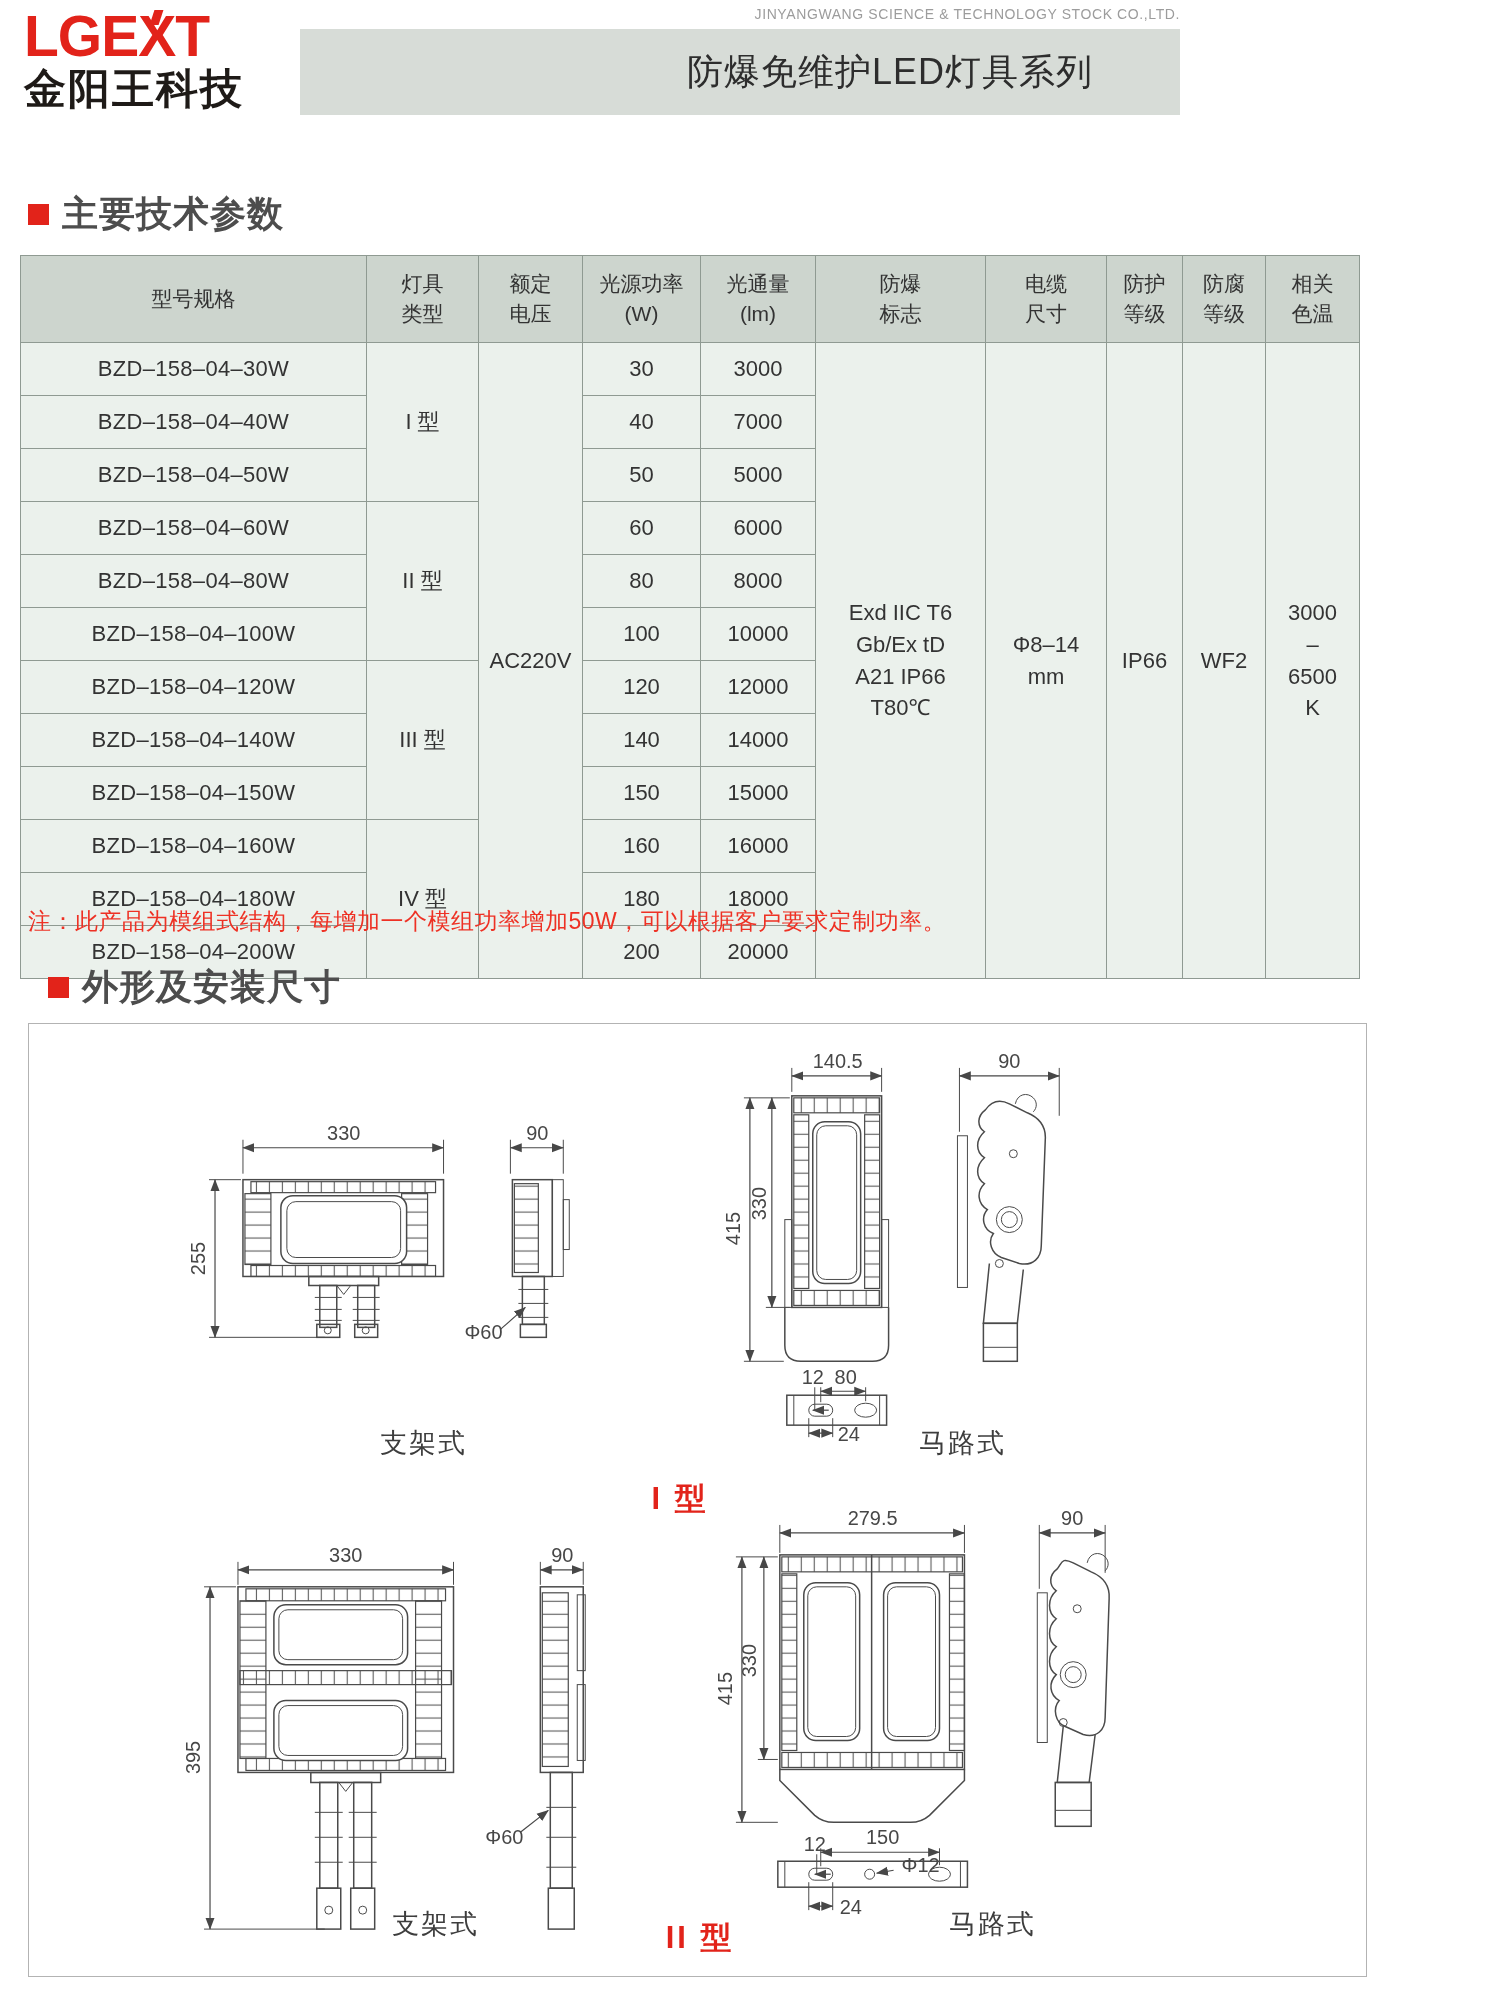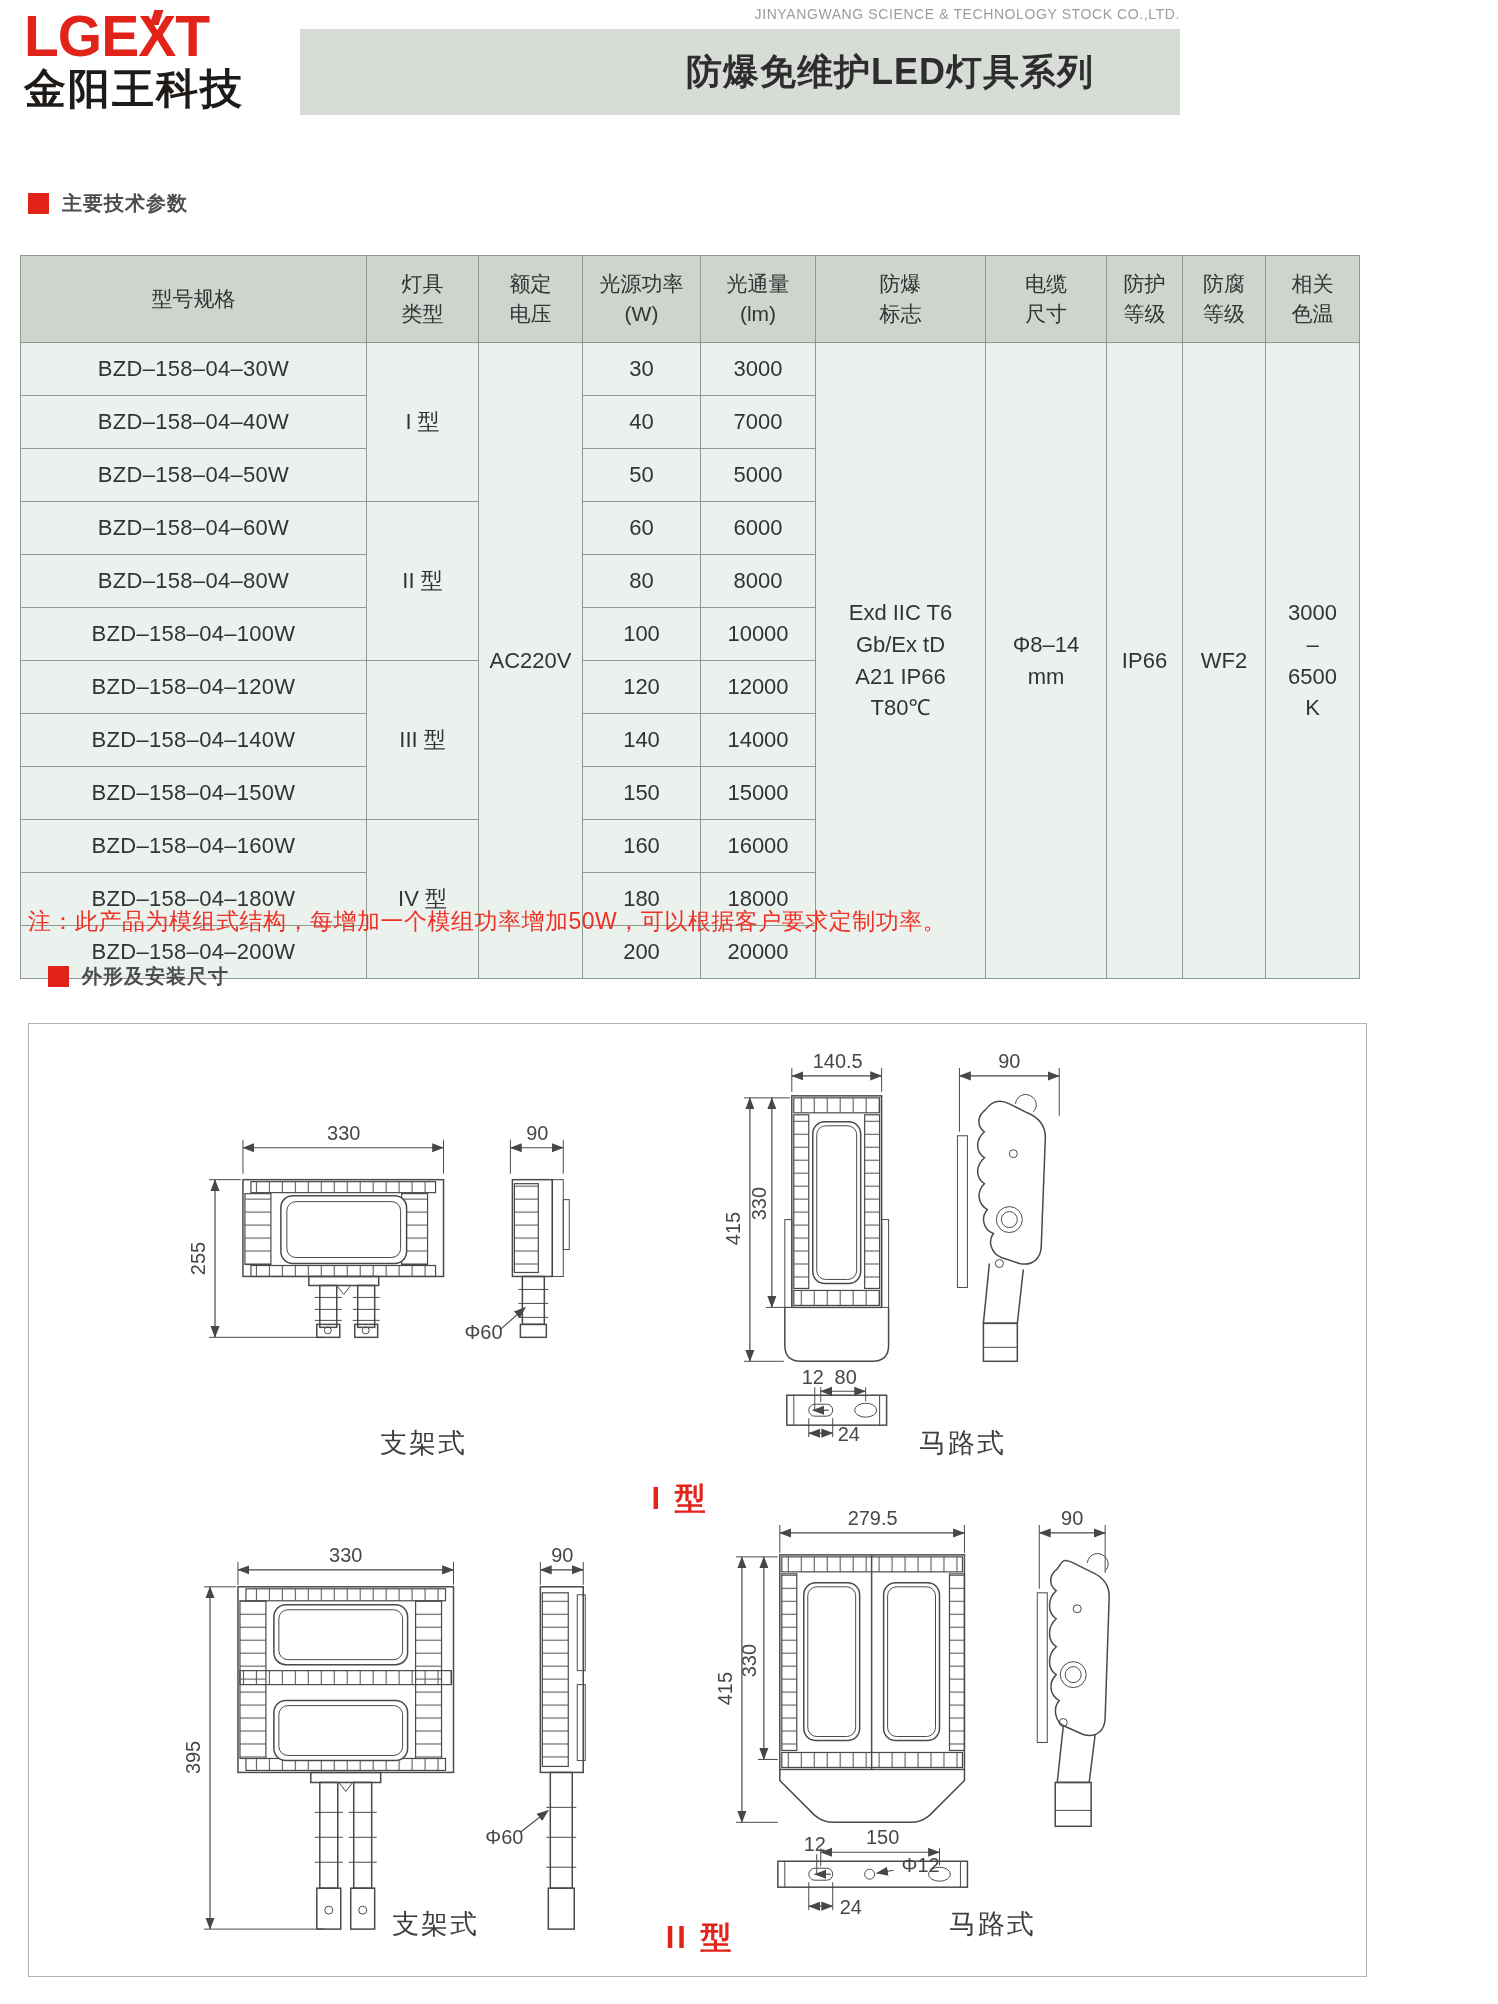--- a/index.html
+++ b/index.html
@@ -19,25 +19,25 @@
   .logo-primary{position:absolute;left:24px;top:8px;font-size:57px;font-weight:bold;
         letter-spacing:-1px;color:var(--red);line-height:1;}
   .logo-accent{position:absolute;left:152px;top:10px;width:9px;height:15px;background:var(--red);
         transform:skewX(-18deg);}
   .logo-secondary{position:absolute;left:24px;top:68px;font-size:42px;font-weight:bold;
         letter-spacing:2px;color:#1e1a17;line-height:1;}
   .company{position:absolute;right:318px;top:6px;font-size:14px;color:#9c9c9c;
         letter-spacing:0.6px;margin-left:8px;}
   .banner{position:absolute;left:300px;top:29px;width:880px;height:86px;background:var(--banner-bg);
         box-sizing:border-box;padding-left:300px;text-align:center;line-height:86px;
-        font-size:36px;font-weight:bold;color:#2d2d2d;letter-spacing:1px;}
+        font-size:36px;font-weight:normal;color:#2d2d2d;letter-spacing:1px;}
   
   .sec{position:absolute;left:28px;display:flex;align-items:center;gap:13px;}
   .sec .sq{width:21px;height:21px;background:var(--red);flex:0 0 auto;}
-  .sec .st{font-size:20px;font-weight:bold;color:#4d4d4d;letter-spacing:1px;}
+  .sec .st{font-size:36px;font-weight:bold;color:#4d4d4d;letter-spacing:1px;}
   .sec1{top:190px;} .sec2{top:963px;padding-left:20px;}
   
   table.params{position:absolute;left:20px;top:255px;width:1339px;border-collapse:collapse;
         table-layout:fixed;border-radius:7px;}
   table.params th{height:86px;background:var(--th-bg);font-weight:normal;font-size:21px;
         color:var(--ink);border:1px solid var(--bd);white-space:pre-line;line-height:1.45;
         padding:0;text-align:center;}
   table.params td{height:46px;background:var(--td-bg);font-size:22px;color:var(--ink);
         border:1px solid var(--bd);white-space:pre-line;text-align:center;padding:3px;
         line-height:1.45;}

